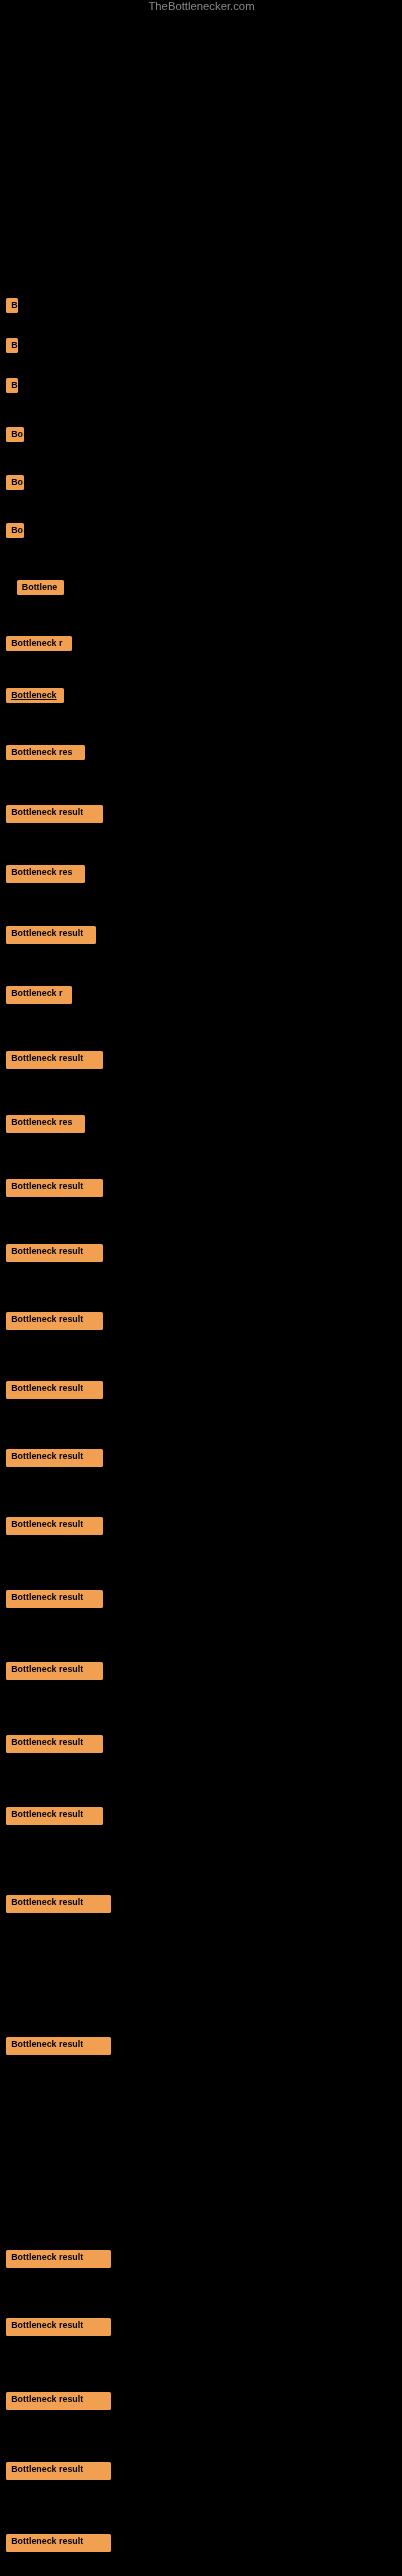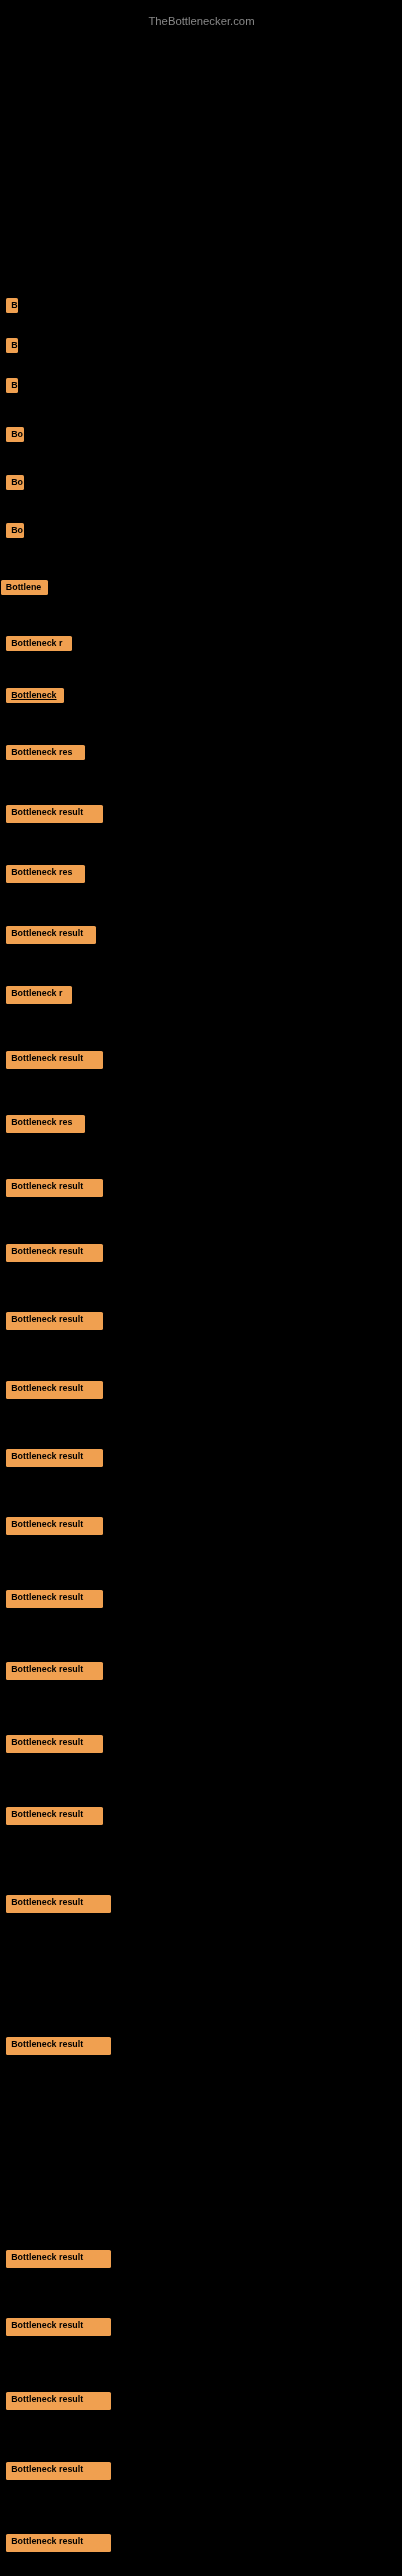--- a/index.html
+++ b/index.html
@@ -10,21 +10,21 @@
     body {
       width: 403px;
       min-height: 2576px;
       background-color: #000000;
       font-family: Arial, sans-serif;
       position: relative;
       overflow-x: hidden;
     }
     .site-title {
       position: absolute;
-      top: 15px;
+      top: 0;
       left: 50%;
       transform: translateX(-50%);
       color: #888888;
       font-size: 11.3px;
       white-space: nowrap;
     }
     .bottleneck-label {
       position: absolute;
       background-color: #f0a050;
       color: #000000;
@@ -41,21 +41,21 @@
 
 <span class="site-title">TheBottlenecker.com</span>
 
 <div id="labels-container">
     <div class="bottleneck-label" style="top: 298px; left: 6.4px; width: 11.3px; min-width: 11.3px; max-width: 11.3px; height: 14.5px;">B</div>
     <div class="bottleneck-label" style="top: 338px; left: 6.4px; width: 11.3px; min-width: 11.3px; max-width: 11.3px; height: 14.5px;">B</div>
     <div class="bottleneck-label" style="top: 378px; left: 6.4px; width: 11.3px; min-width: 11.3px; max-width: 11.3px; height: 14.5px;">B</div>
     <div class="bottleneck-label" style="top: 427px; left: 6.4px; width: 17.7px; min-width: 17.7px; max-width: 17.7px; height: 14.5px;">Bo</div>
     <div class="bottleneck-label" style="top: 475px; left: 6.4px; width: 17.7px; min-width: 17.7px; max-width: 17.7px; height: 14.5px;">Bo</div>
     <div class="bottleneck-label" style="top: 523px; left: 6.4px; width: 17.7px; min-width: 17.7px; max-width: 17.7px; height: 14.5px;">Bo</div>
-    <div class="bottleneck-label" style="top: 580px; left: 1px; width: 47px; min-width: 47px; max-width: 47px; height: 14.5px;">Bottlene</div>
+    <div class="bottleneck-label" style="top: 580px; left: 17px; width: 47px; min-width: 47px; max-width: 47px; height: 14.5px;">Bottlene</div>
     <div class="bottleneck-label" style="top: 636px; left: 6.4px; width: 66px; min-width: 66px; max-width: 66px; height: 14.5px;">Bottleneck r</div>
     <div class="bottleneck-label" style="top: 688px; left: 6.4px; width: 58px; min-width: 58px; max-width: 58px; height: 14.5px; text-decoration: underline;">Bottleneck</div>
     <div class="bottleneck-label" style="top: 745px; left: 6.4px; width: 79px; min-width: 79px; max-width: 79px; height: 14.5px;">Bottleneck res</div>
     <div class="bottleneck-label" style="top: 805px; left: 6.4px; width: 97px; min-width: 97px; max-width: 97px; height: 17.7px;">Bottleneck result</div>
     <div class="bottleneck-label" style="top: 865px; left: 6.4px; width: 79px; min-width: 79px; max-width: 79px; height: 17.7px;">Bottleneck res</div>
     <div class="bottleneck-label" style="top: 926px; left: 6.4px; width: 90px; min-width: 90px; max-width: 90px; height: 17.7px;">Bottleneck result</div>
     <div class="bottleneck-label" style="top: 986px; left: 6.4px; width: 66px; min-width: 66px; max-width: 66px; height: 17.7px;">Bottleneck r</div>
     <div class="bottleneck-label" style="top: 1051px; left: 6.4px; width: 97px; min-width: 97px; max-width: 97px; height: 17.7px;">Bottleneck result</div>
     <div class="bottleneck-label" style="top: 1115px; left: 6.4px; width: 79px; min-width: 79px; max-width: 79px; height: 17.7px;">Bottleneck res</div>
     <div class="bottleneck-label" style="top: 1179px; left: 6.4px; width: 97px; min-width: 97px; max-width: 97px; height: 17.7px;">Bottleneck result</div>

